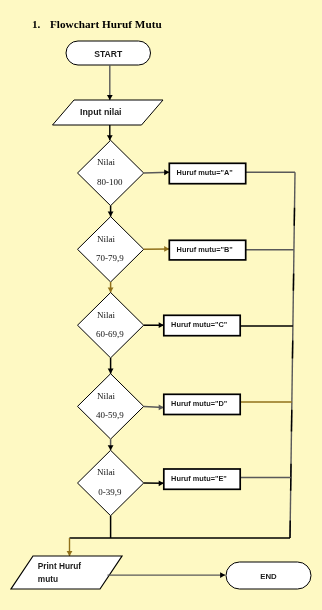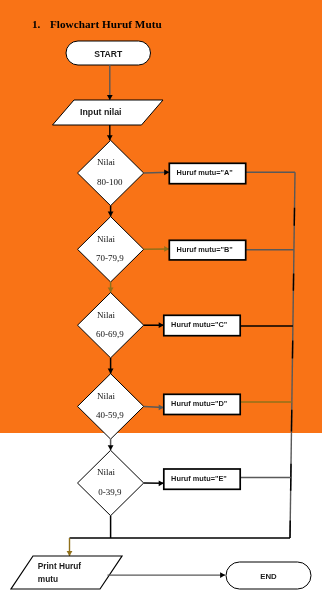--- a/index.html
+++ b/index.html
@@ -1,17 +1,17 @@
 <!DOCTYPE html>
 <html><head>
 <meta charset="utf-8">
 <style>
   html,body{margin:0;padding:0;background:#ffffff;}
   body{width:322px;height:610px;overflow:hidden;font-family:"Liberation Sans",sans-serif;}
-  #page{position:relative;width:322px;height:433px;background:#f97316;}
+  #page{position:relative;width:322px;height:610px;background:#fef9c3;}
   .title{position:absolute;left:32px;top:18px;font-family:"Liberation Serif",serif;font-weight:bold;font-size:11.2px;line-height:12px;color:#000;white-space:nowrap;letter-spacing:0.02px;}
   .title .num{display:inline-block;width:18px;}
   svg{position:absolute;left:0;top:0;}
 </style>
 </head>
 <body>
 
 <div id="page">
   <div class="title"><span class="num">1.</span><span>Flowchart Huruf Mutu</span></div>
   <svg id="chart" width="322" height="610" viewBox="0 0 322 610">

